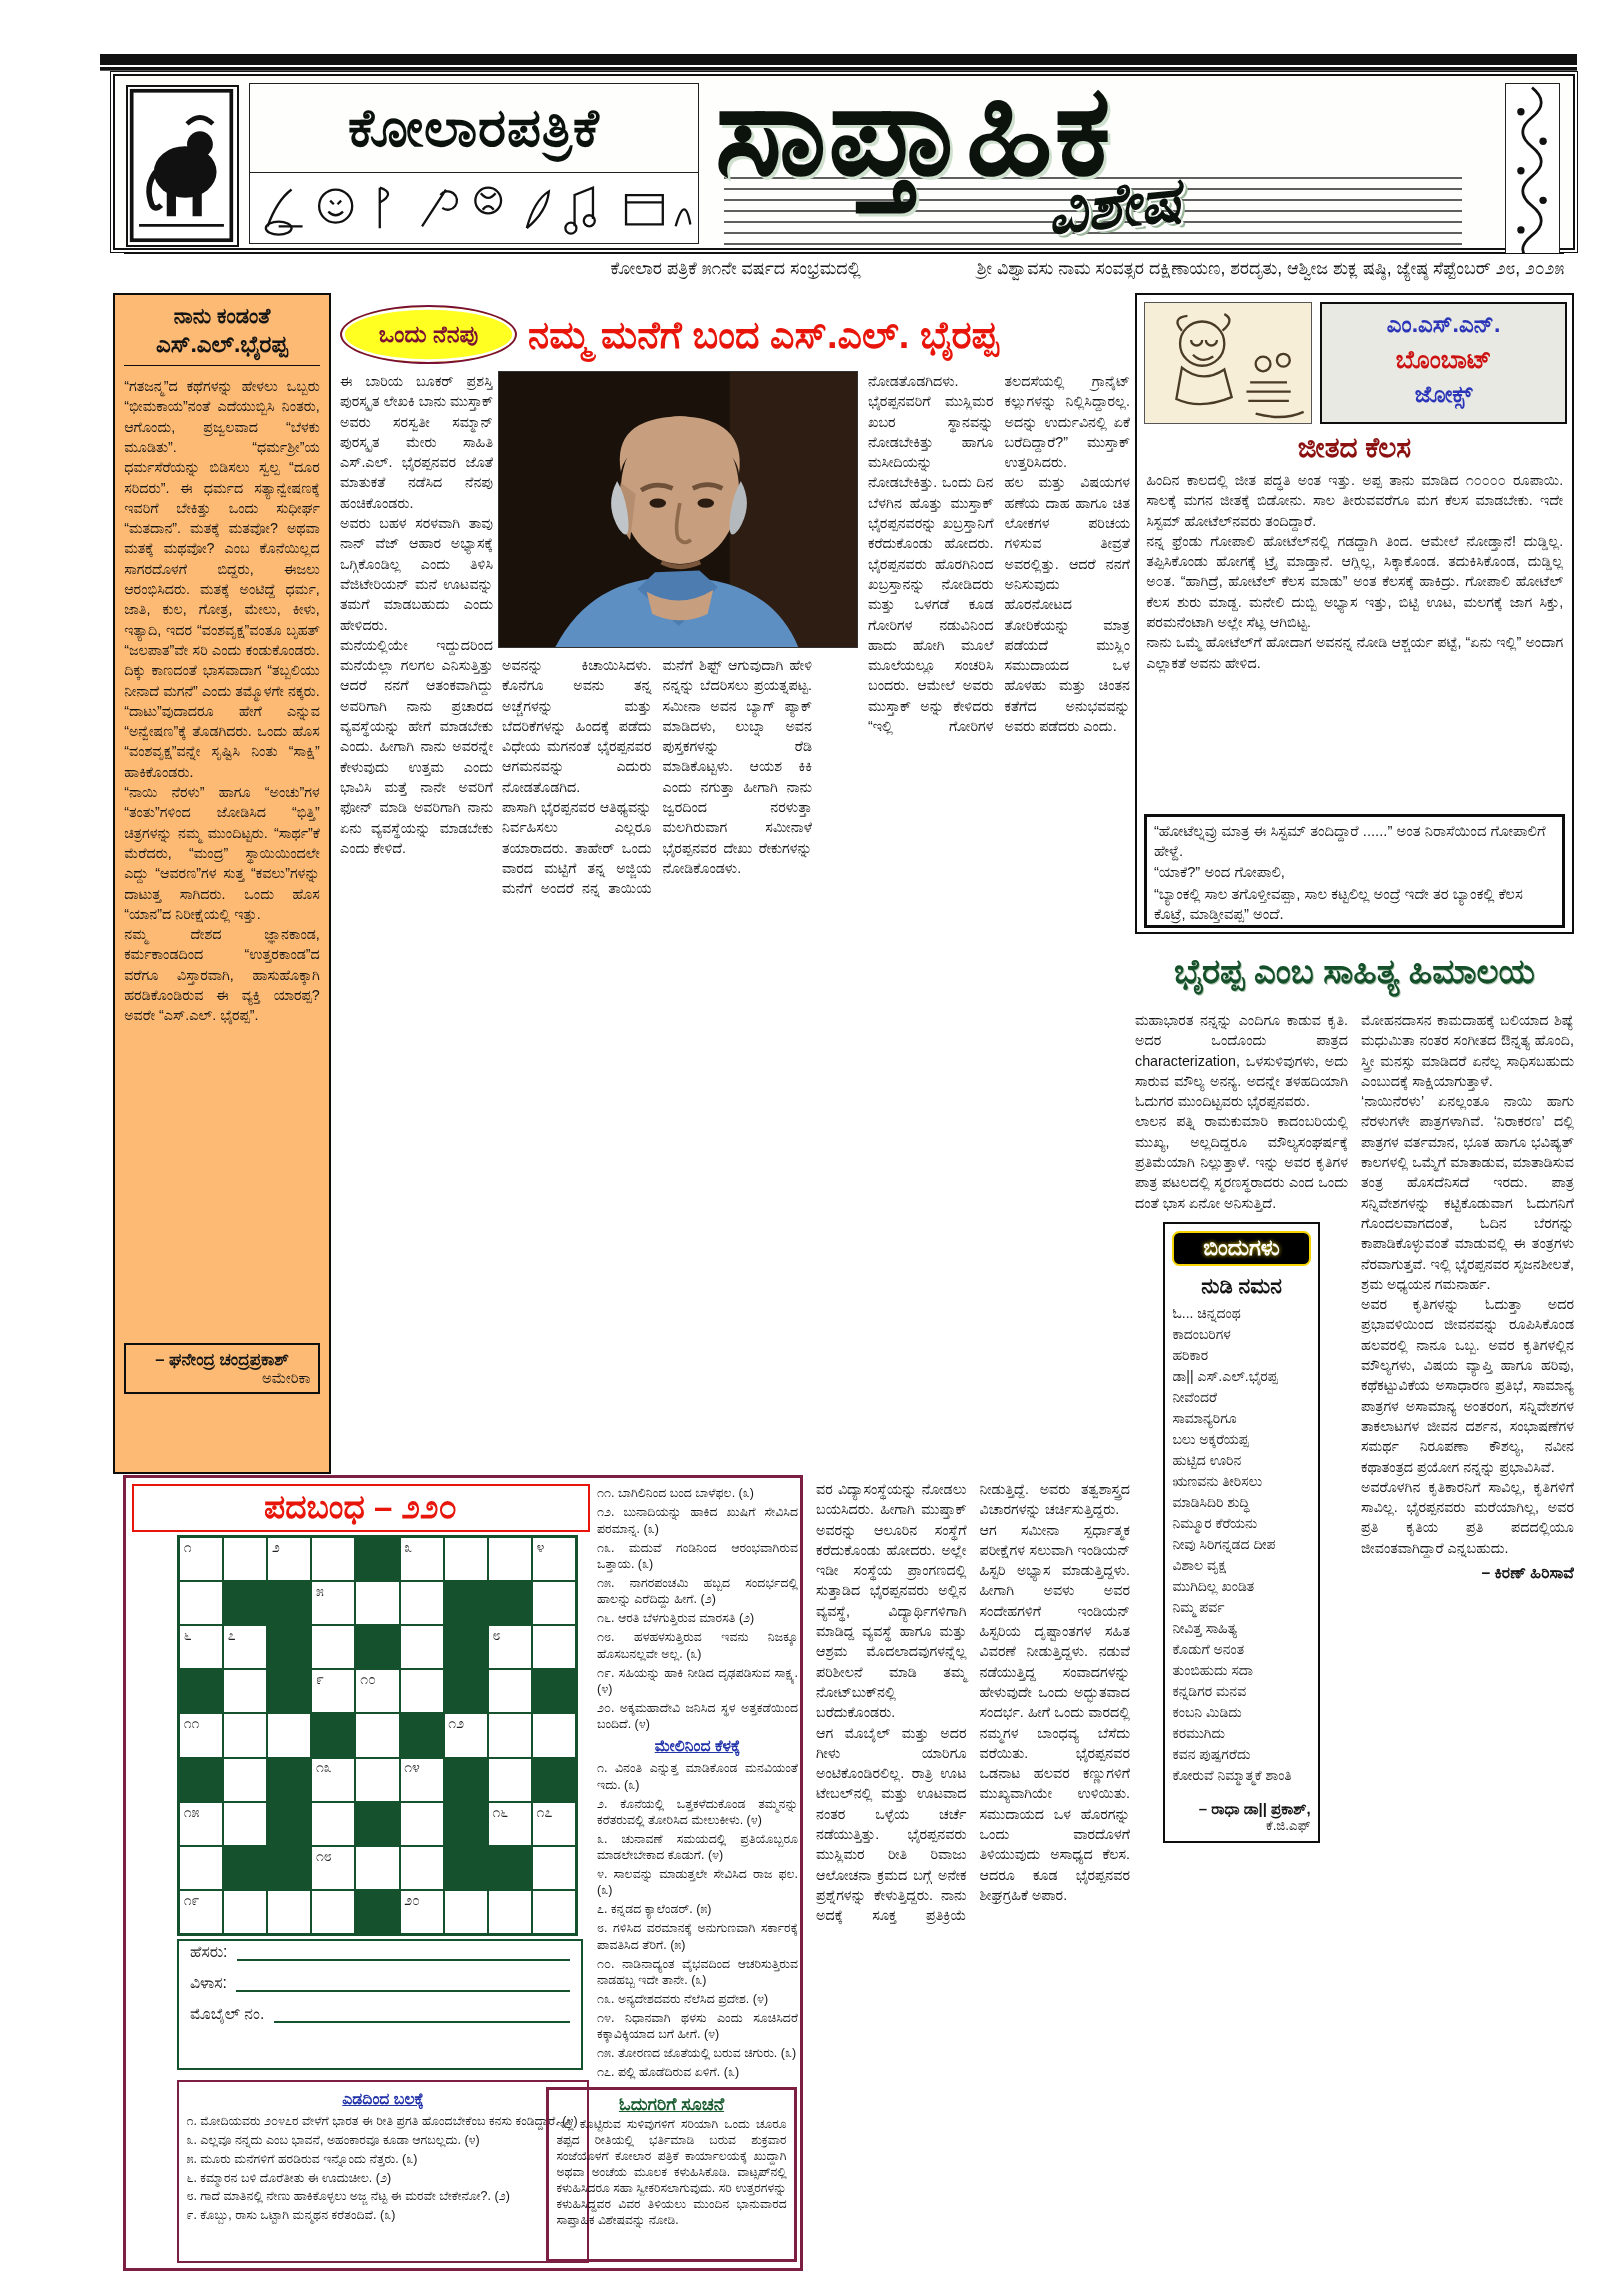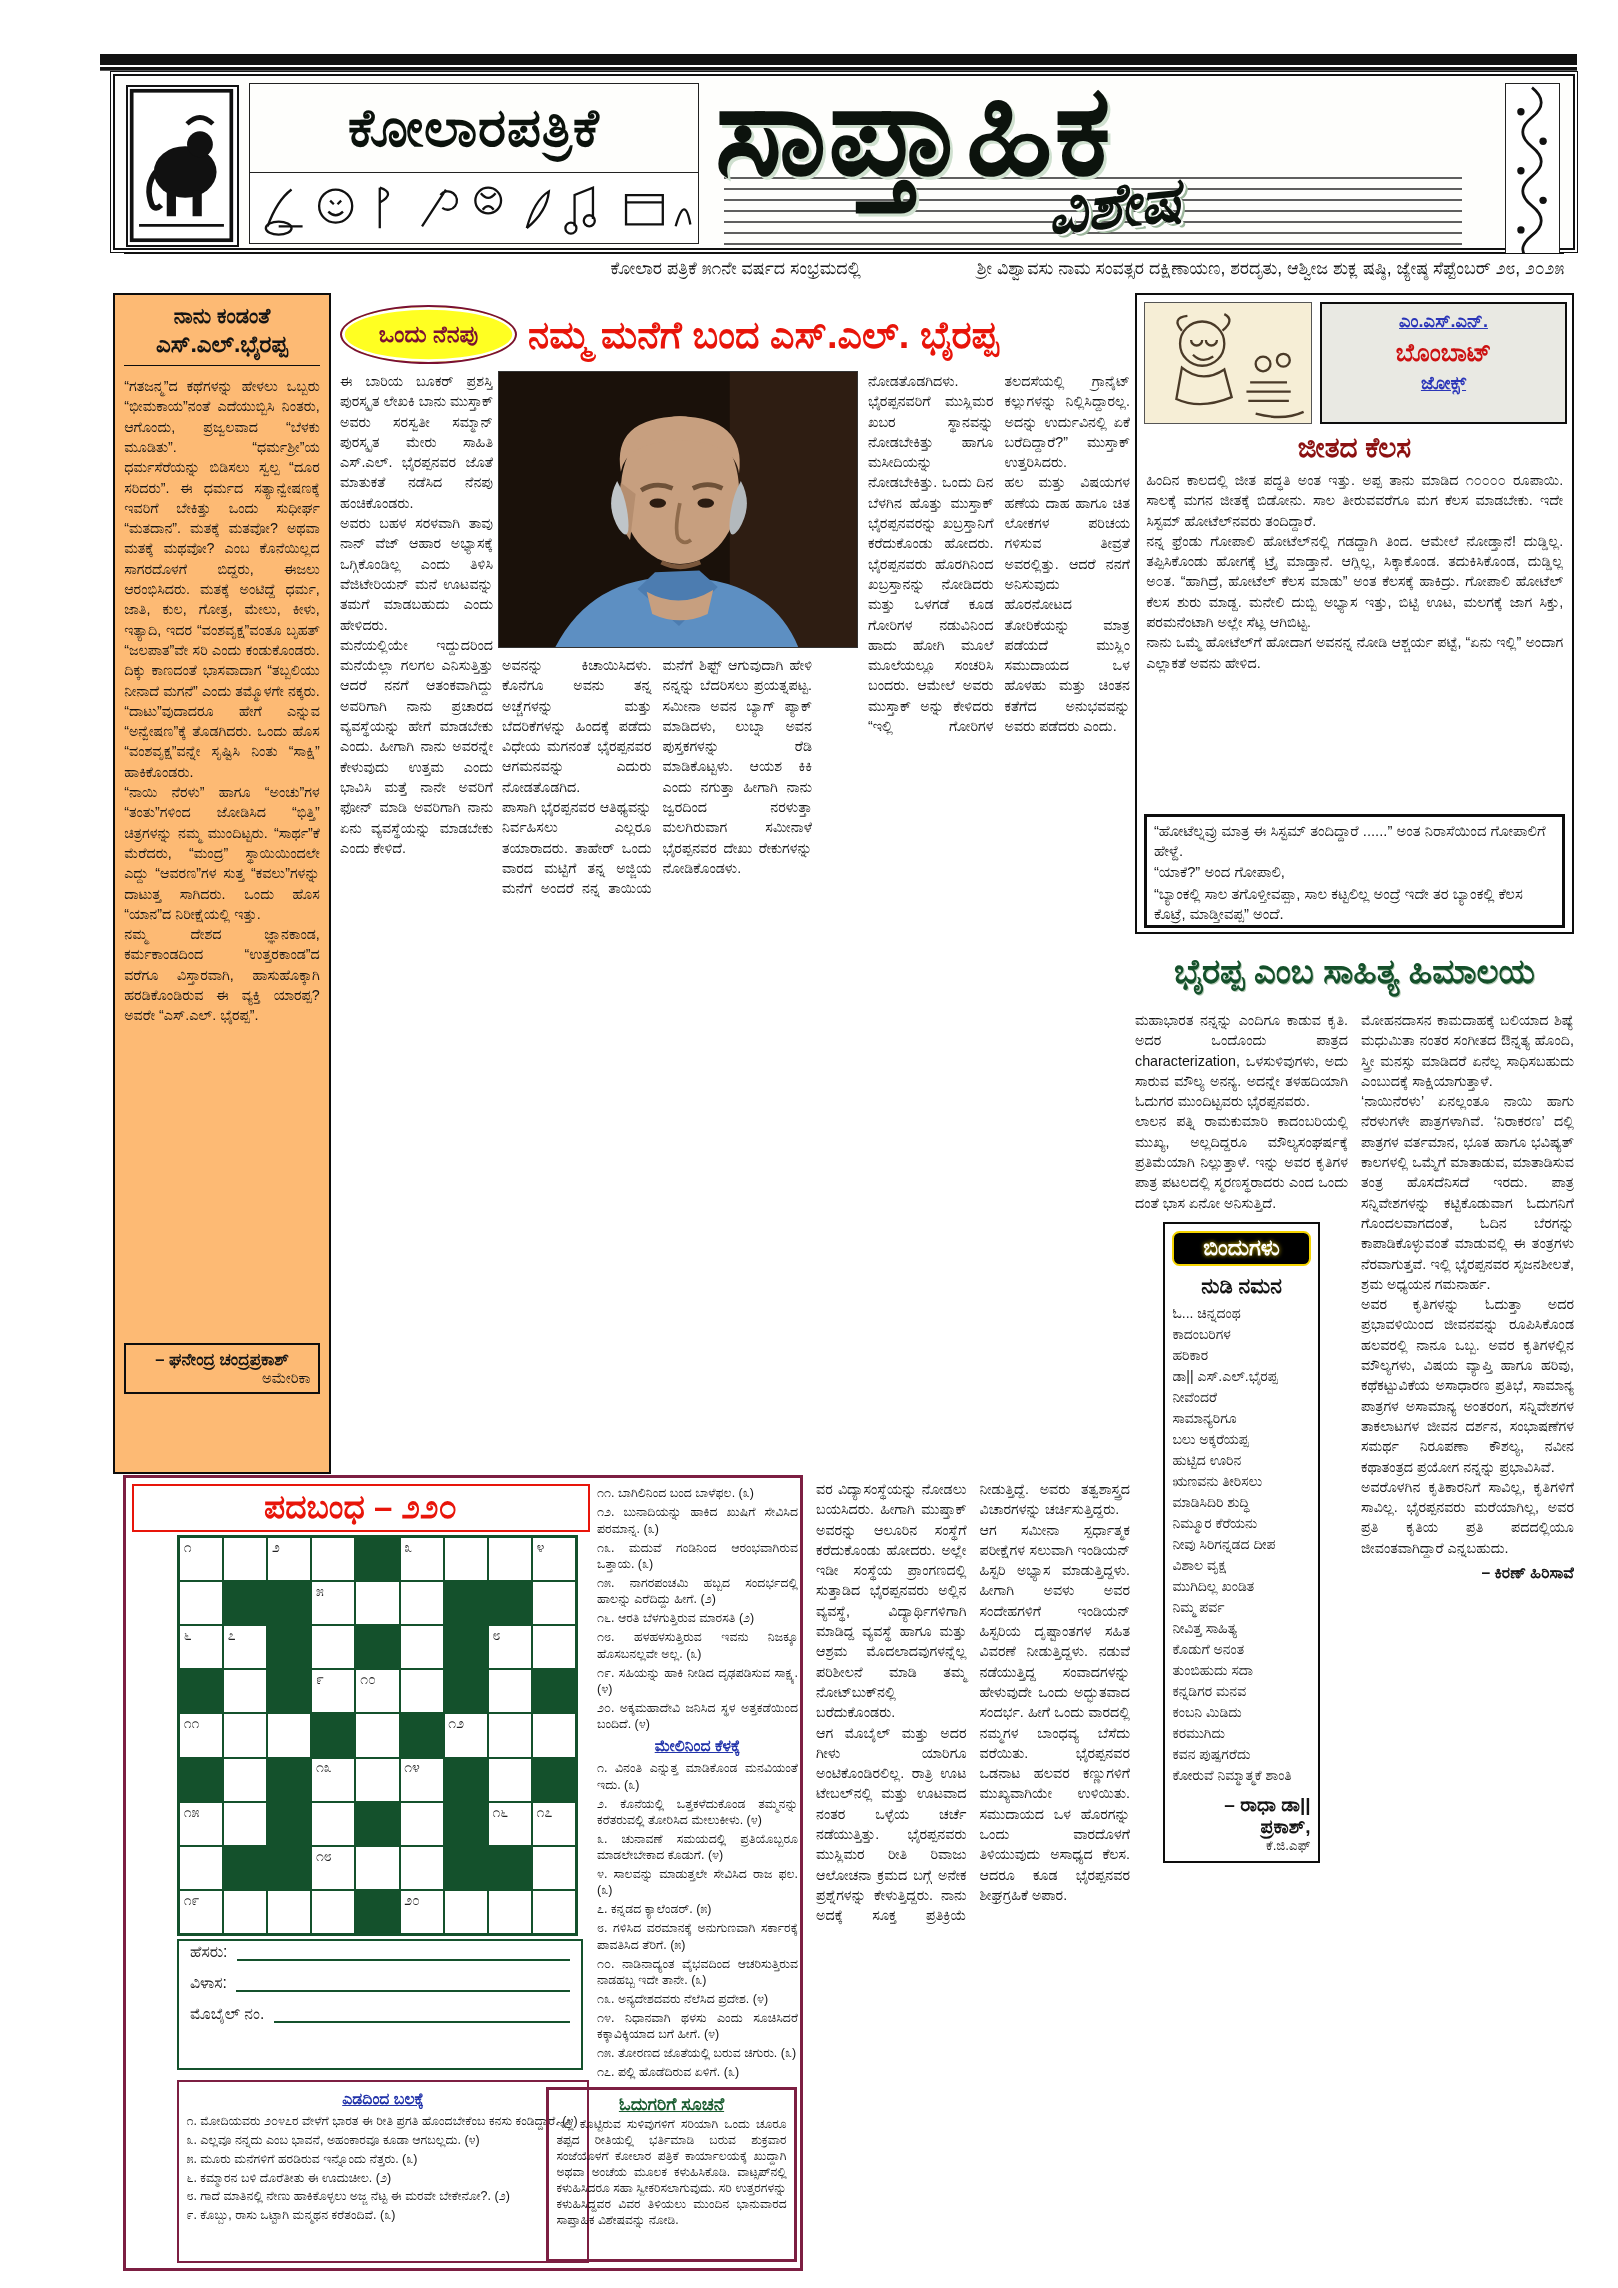--- a/index.html
+++ b/index.html
@@ -54,41 +54,41 @@
   #photo{left:498px; top:371px; width:360px; height:277px; border:0.9px solid #333; overflow:hidden; background:#191009;}
   #mem-colA{left:340px; top:371px; width:153px; height:1100px;}
   #mem-colBC{left:502px; top:655px; width:310px; height:816px; column-count:2; column-gap:11px;}
   #mem-colDE{left:868px; top:371px; width:262px; height:1100px; column-count:2; column-gap:11px;}
   #mem-cont{left:816px; top:1479px; width:314px; height:790px; column-count:2; column-gap:13px;}
 
   
   #jokes{left:1135px; top:293px; width:439px; height:641px; border:2.8px solid #0d0d0d; background:#fff;}
   #cartoon{left:7.4px; top:7.4px; width:168px; height:122px; border:0.9px solid #555; background:#f7f0da; overflow:hidden;}
   #brand{left:183px; top:7.4px; width:247px; height:122px; background:#e9e9e3; border:2.8px solid #0d0d0d; text-align:center; padding-top:3.7px;}
-  #brand .l1,#brand .l3{color:var(--brand_blue); font-weight:bold; font-size:18px; line-height:1.45;text-decoration:underline;}
+  #brand .l1,#brand .l3{color:var(--brand_blue); font-weight:bold; font-size:23px; line-height:1.45;}
   #brand .l2{color:var(--brand_red); font-weight:bold; font-size:25px; line-height:1.45;}
   #joke-title{left:0; top:137px; width:100%; text-align:center; color:var(--joke_maroon); font-weight:bold; font-size:28px;}
   #joke-body{left:9.2px; top:175px; width:417px; height:340px;}
   #joke-quote{left:6.5px; top:519px; width:421px; height:114px; border:3.7px solid #0d0d0d; padding:4.6px 7.4px; font-size:14.8px; line-height:1.35;}
   #joke-quote p{margin-bottom:1.8px;}
 
   
   #him-title{left:1135px; top:943px; width:439px; height:57px; text-align:center; color:var(--title_green);
     font-size:34px; font-weight:900; line-height:57px; white-space:nowrap; text-shadow:0.9px 0.9px 0 #b7ccb7;}
   #him-cols{left:1135px; top:1010px; width:439px; height:1108px; display:flex; gap:13px;}
   #him-cols .col{width:213px; height:100%; overflow:hidden;}
   #him-byline{font-weight:bold; font-size:15.7px; text-align:right; margin-top:5.5px;}
 
   
   #bindu-box{width:157px; margin:9.2px auto 0 auto; border:2.8px solid #0d0d0d; padding:6.5px 7.4px; background:#fff;}
   #bindu-bar{background:#000; border:2.8px solid #f5d400; border-radius:7.4px; color:#fff; text-align:center;
     font-size:22px; font-weight:bold; padding:2.8px 0; text-shadow:0 0 4.6px #f5d400;}
   #nudi-title{text-align:center; font-weight:bold; font-size:21px; margin:7.4px 0 5.5px 0;}
   .poem-line{font-size:14px; line-height:1.5;}
-  #poem-byline{font-weight:bold; font-size:19px; text-align:right; margin-top:8px;}
+  #poem-byline{font-weight:bold; font-size:15px; text-align:right; margin-top:14px;}
   #poem-place{font-size:13.4px; text-align:right;}
 
   
   #cw{left:123px; top:1475px; width:680px; height:796px; border:3.7px solid var(--maroon); background:#fff;}
   #cw-title{left:5.5px; top:6px; width:458px; height:48px; border:2.8px solid var(--headline_red);
     color:var(--headline_red); font-size:33px; font-weight:bold; text-align:center; line-height:42px; white-space:nowrap;}
   #cw-grid{left:51px; top:57px; width:401px; height:401px; display:grid;
     grid-template-columns:repeat(9,1fr); grid-template-rows:repeat(9,1fr);
     border:2.8px solid var(--grid_green); background:#fff;}
   .cw-cell{border:1.4px solid var(--grid_green); position:relative; background:#fff;}

